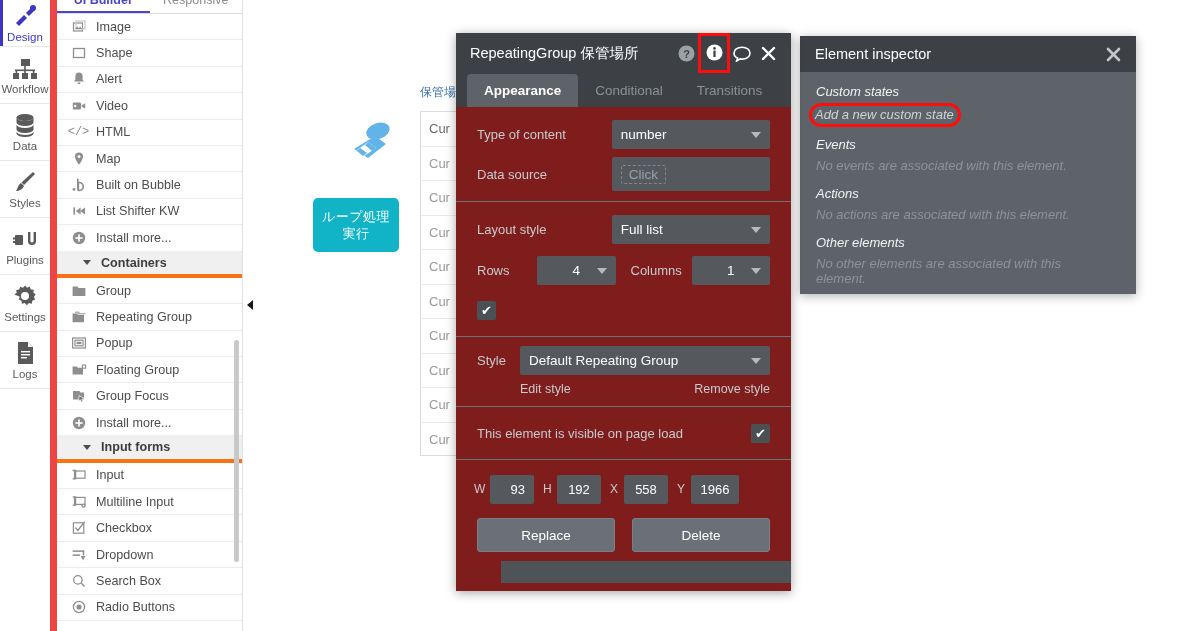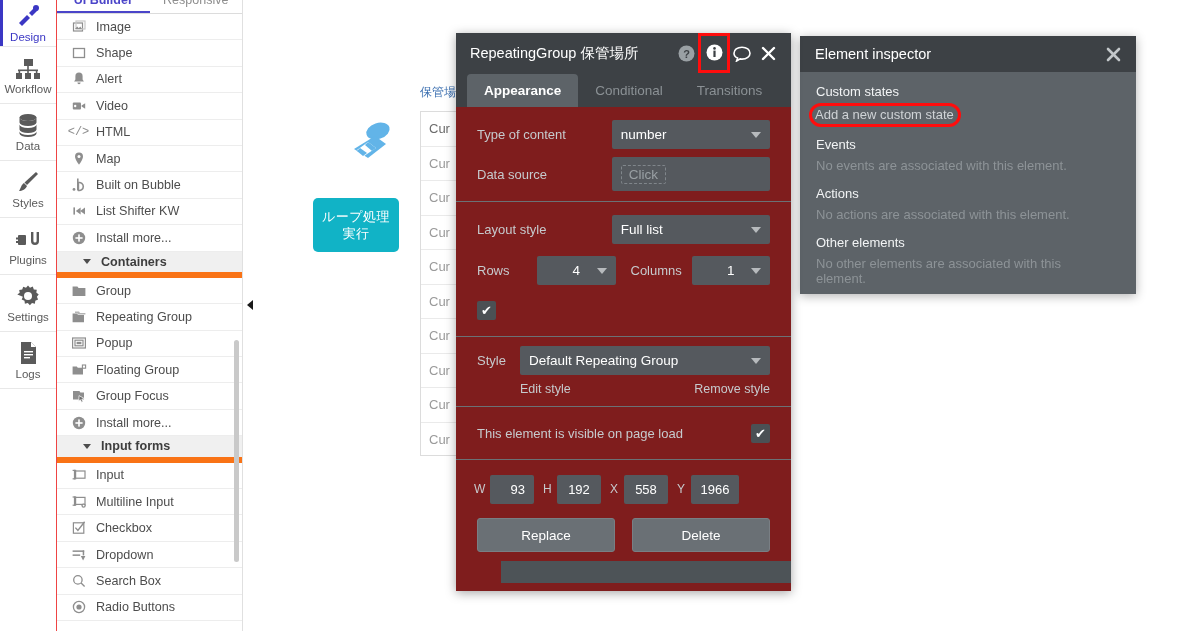--- a/index.html
+++ b/index.html
@@ -7,21 +7,21 @@
   body{
     font-family:"Liberation Sans", sans-serif;
     background:#ffffff;
     position:relative;
     -webkit-font-smoothing:antialiased;
   }
 
   
   #rail{
     position:absolute; left:0; top:0; width:57px; height:631px;
-    background:#fff; border-right:1px solid #ef4444; z-index:20;
+    background:#fff; border-right:7px solid #ef4444; z-index:20;
   }
   .rail-item{
     position:relative; height:57px; border-bottom:1px solid #e8e8e8;
     display:flex; flex-direction:column; align-items:center; justify-content:center;
     cursor:pointer; color:#5a5a5a;
   }
   .rail-item.active{ color:#3b37c4; }
   .rail-item.active:before{
     content:""; position:absolute; left:0; top:0; bottom:0; width:3px; background:#3b37c4;
   }
@@ -49,21 +49,21 @@
   .pal-row{
     height:26.4px; display:flex; align-items:center; gap:9px;
     padding-left:13px; border-bottom:1px solid #ededed;
     font-size:12.6px; color:#4d4d4d; cursor:pointer; background:#fff;
     white-space:nowrap; overflow:hidden;
   }
   .pal-row .pi{ width:17px; min-width:17px; display:flex; align-items:center; justify-content:center; color:#8e8e8e; }
   .pal-row .pi svg{ display:block; }
   .pal-group{
     background:#f0f0f0; color:#3d3d3d; font-weight:bold; padding-left:26px;
-    gap:7px; border-bottom:6px solid #f97316;
+    gap:7px; border-bottom:4px solid #f97316;
   }
   .pal-group .caret{
     width:0;height:0;border-left:4.5px solid transparent;border-right:4.5px solid transparent;
     border-top:5.5px solid #4d4d4d; margin-right:3px;
   }
   .pal-scroll{
     position:absolute; right:3px; top:340px; width:5px; height:222px;
     background:#c9c9c9; border-radius:3px;
   }
   #collapse-tab{
@@ -163,21 +163,21 @@
 
   
   #insp{
     position:absolute; left:800px; top:36px; width:336px; height:258px;
     background:#5d6368; box-shadow:0 2px 10px rgba(0,0,0,.3); z-index:30; overflow:hidden;
   }
   #insp-head{
     height:36px; background:#3d4145; display:flex; align-items:center; padding:0 12px 0 15px;
   }
   #insp-title{ flex:1; color:#fff; font-size:14.5px; }
-  #insp-body{ padding:12px 28px 0 16px; }
+  #insp-body{ padding:12px 28px 0 16px;font-style:italic; }
   .i-h{ color:#f2f4f5; font-size:13px; margin-bottom:6px; }
   .i-link{ color:#cfd3d6; font-size:13px; display:inline-block; cursor:pointer;border-radius:9px; }
   .i-dim{ color:#8d9397; font-size:13px; }
   .i-blk{ margin-bottom:13px; }
   #state-hl{ outline:3px solid #ff0d0d; padding:1px 4px 2px 3px; margin-left:-4px; }
 </style>
 </head>
 <body>
 
 <div id="rail">

